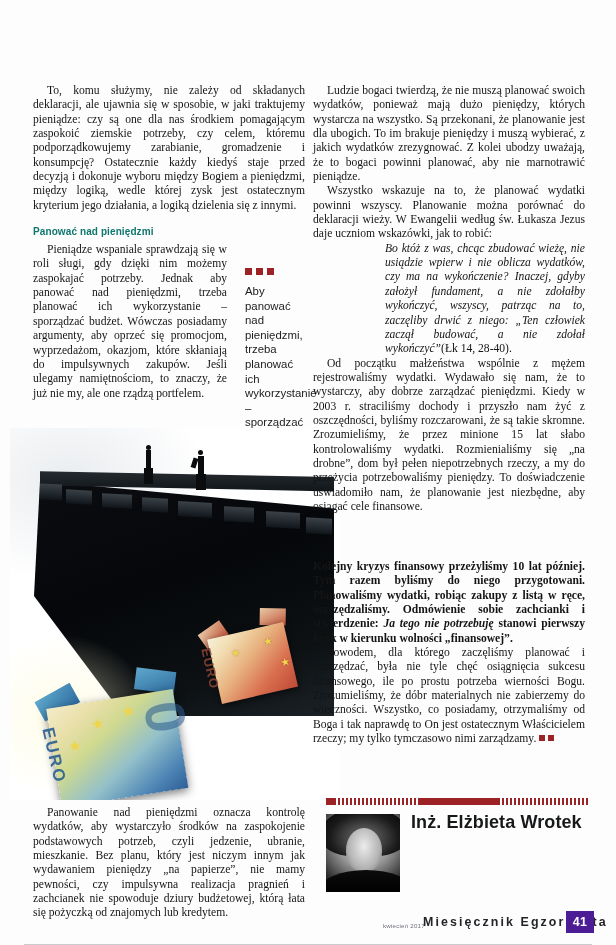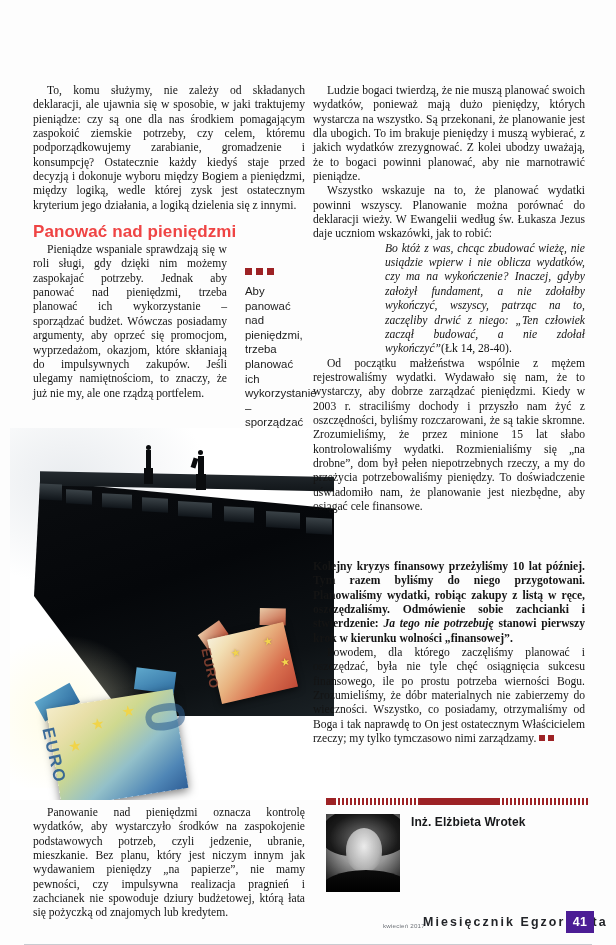--- a/index.html
+++ b/index.html
@@ -28,23 +28,23 @@
     color:#141414;
   }
   .col-left{left:33px;}
   .col-right{left:313px;}
 
   p.body{margin:0;text-indent:14px;}
   p.body.noind{text-indent:0;font-weight:bold;}
 
   h2.section-head{
     font-family:"Liberation Sans", sans-serif;
-    font-size:17px;
+    font-size:10px;
     font-weight:700;
-    color:#ef4444;
+    color:#0f766e;
     margin:11px 0 3px 0;
     line-height:16px;
     text-align:left;
     letter-spacing:.1px;
   }
 
   
   .shape-quote{
     float:right;
     width:78px;
@@ -243,21 +243,21 @@
     background:radial-gradient(ellipse at 50% 42%, #e2ddd4 0%, #b4aca1 60%, #7b736a 100%);
     border-radius:50% 50% 46% 46%;
   }
   .bio-photo .shoulders{
     position:absolute;left:-6px;bottom:-18px;width:92px;height:40px;
     background:linear-gradient(180deg,#1d1b17,#090806);
     border-radius:50% 50% 0 0;
   }
   .bio-text{flex:1;font-family:"Liberation Sans", sans-serif;}
   .bio-name{
-    font-size:12px;font-weight:700;color:#17181a;
+    font-size:18px;font-weight:700;color:#17181a;
     line-height:16px;margin:0 0 2px 0;letter-spacing:.1px;
   }
   .bio-desc{
     font-size:10.8px;line-height:13.6px;color:#1c1d1f;margin:0;
   }
 
   
   .footer{
     position:absolute;left:0;top:911px;width:616px;height:34px;
   }

